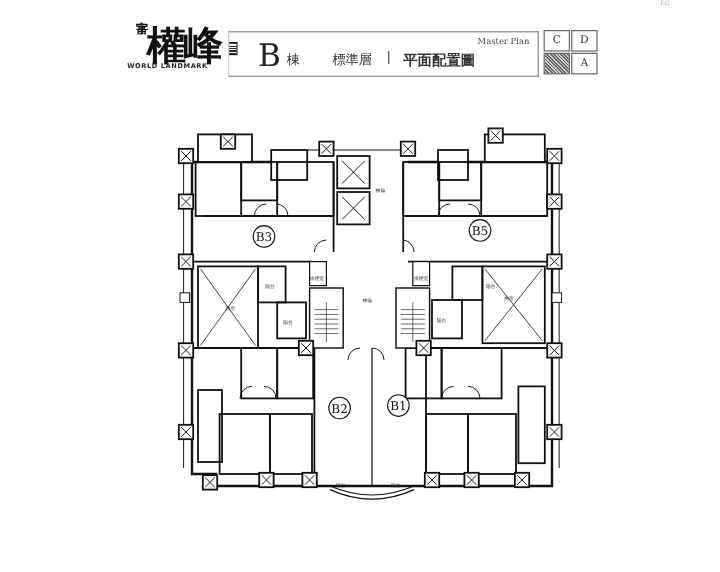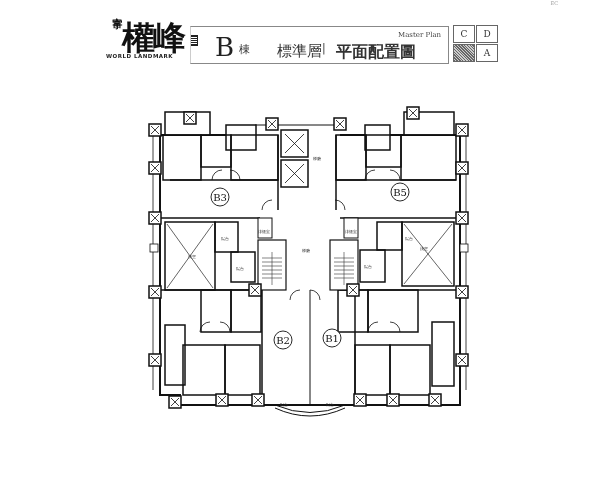--- a/index.html
+++ b/index.html
@@ -5,23 +5,23 @@
   html,body{margin:0;padding:0;background:#fff;}
   body{width:600px;height:477px;position:relative;overflow:hidden;font-family:"DejaVu Serif","Liberation Serif",serif;}
   .logo{position:absolute;left:100px;top:6px;width:110px;height:58px;}
   .logo .small{position:absolute;left:10px;top:4px;font-size:10px;font-weight:bold;color:#111;writing-mode:vertical-rl;letter-spacing:0;}
   .logo .big{position:absolute;left:22px;top:10px;font-size:33px;font-weight:bold;color:#111;letter-spacing:-2px;font-family:"DejaVu Serif",serif;}
   .logo .sq{position:absolute;left:90px;top:29px;width:6px;height:9px;border:1px solid #222;background:repeating-linear-gradient(0deg,#222 0 1px,#fff 1px 2px);}
   .logo .en{position:absolute;left:6px;top:47px;font-size:5.5px;font-weight:bold;letter-spacing:0.5px;color:#222;font-family:"DejaVu Sans",sans-serif;}
   .titlebox{position:absolute;left:190px;top:26px;width:257px;height:36px;border:1px solid #888;border-left-color:#ccc;}
   .titlebox .b{position:absolute;left:24px;top:5px;font-size:26px;color:#222;}
   .titlebox .dong{position:absolute;left:48px;top:15px;font-size:11px;color:#333;}
-  .titlebox .std{position:absolute;left:86px;top:15px;font-size:15px;color:#333;}
+  .titlebox .std{position:absolute;left:86px;top:15px;font-size:11px;color:#333;}
   .titlebox .sep{position:absolute;left:131px;top:14px;font-size:11px;color:#333;}
-  .titlebox .plan{position:absolute;left:145px;top:15px;font-size:16px;color:#333;font-weight:bold;}
+  .titlebox .plan{position:absolute;left:145px;top:15px;font-size:12px;color:#333;font-weight:bold;}
   .titlebox .en{position:absolute;left:207px;top:4px;font-size:7px;color:#444;}
   .key{position:absolute;border:1px solid #666;width:20px;height:16px;font-size:9px;color:#333;text-align:center;line-height:16px;font-family:"DejaVu Serif",serif;}
   .key.hl{background:repeating-linear-gradient(45deg,#666 0 1px,#ccc 1px 2px);}
   .corner{position:absolute;right:42px;top:0px;font-size:5px;color:#999;}
   svg.plan{position:absolute;left:0;top:0;}
   .unit{font-family:"DejaVu Serif",serif;font-size:10px;fill:#111;}
   .lbl{font-family:"DejaVu Sans",sans-serif;font-size:4px;fill:#333;}
 </style>
 </head>
 <body>

